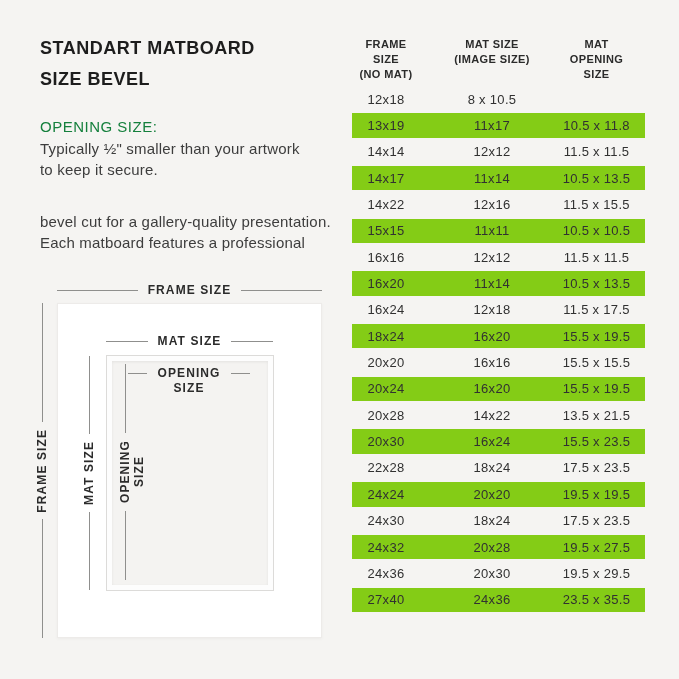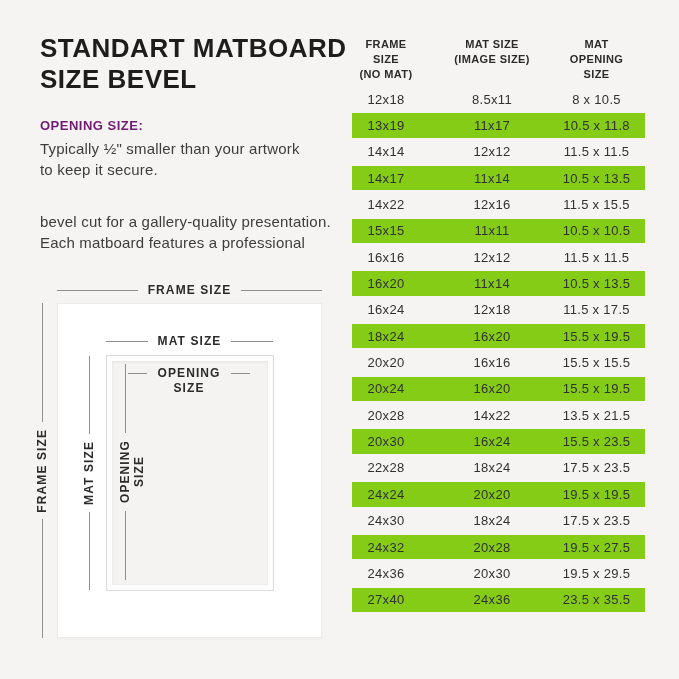--- a/index.html
+++ b/index.html
@@ -7,26 +7,26 @@
     position:relative;
     width:679px;height:679px;
     background:#f5f4f2;
     font-family:"Liberation Sans", sans-serif;
     color:#2b2b2b;
     overflow:hidden;
   }
   
   .title{
     position:absolute;left:40px;top:33px;
-    font-size:26px;line-height:31px;font-weight:700;
+    font-size:18px;line-height:31px;font-weight:700;
     letter-spacing:.5px;color:#1d1d1d;
   }
   .section-head{
     position:absolute;left:40px;
-    font-size:13px;font-weight:700;letter-spacing:.5px;color:#701a75;
+    font-size:15px;font-weight:400;letter-spacing:.5px;color:#15803d;
   }
   .section-body{
     position:absolute;left:40px;
     font-size:15px;line-height:21px;color:#3d3d3d;letter-spacing:.2px;
   }
   .s1-head{top:118px;} .s1-body{top:138px;}
   .s2-head{top:191px;} .s2-body{top:211px;}
 
   
   .frame-rect{
@@ -170,21 +170,20 @@
     </div>
     <div class="th">
       <div>MAT OPENING</div>
       <div>SIZE</div>
     </div>
   </div>
 
   <div class="table-rows" id="table-rows">
       <div class="t-row">
         <div class="t-cell">12x18</div>
-        <div class="t-cell">8.5x11</div>
         <div class="t-cell">8 x 10.5</div>
       </div>
       <div class="t-row alt">
         <div class="t-cell">13x19</div>
         <div class="t-cell">11x17</div>
         <div class="t-cell">10.5 x 11.8</div>
       </div>
       <div class="t-row">
         <div class="t-cell">14x14</div>
         <div class="t-cell">12x12</div>

